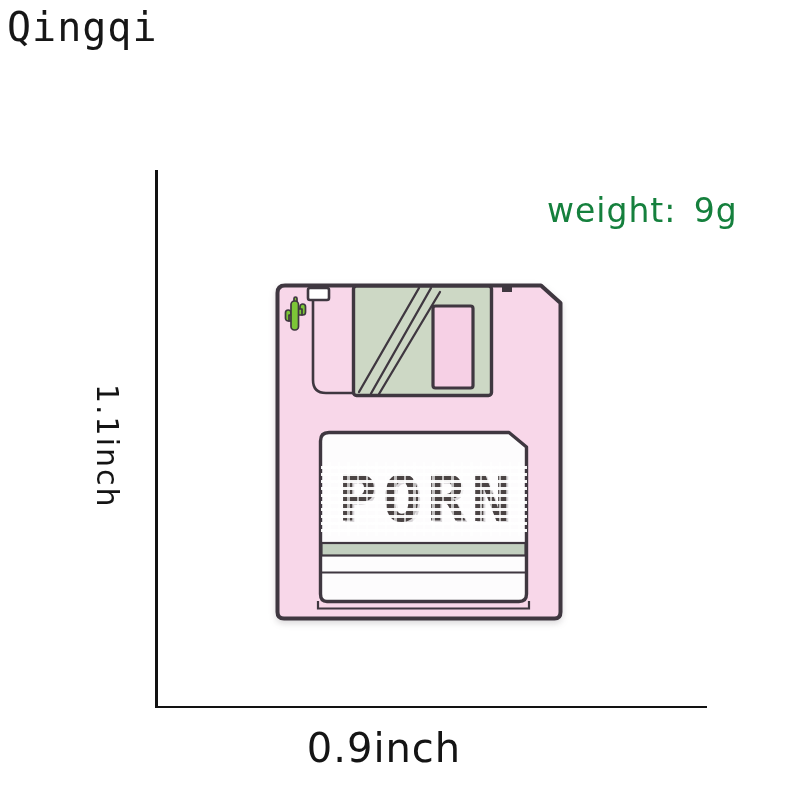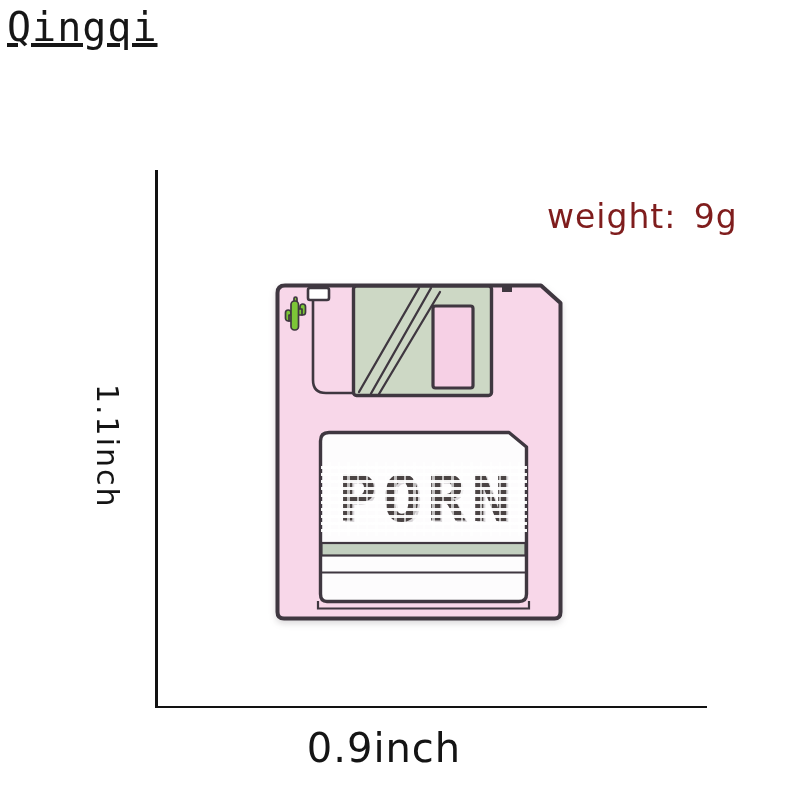--- a/index.html
+++ b/index.html
@@ -6,25 +6,24 @@
   body{
     width:800px;height:800px;position:relative;overflow:hidden;
     background:#ffffff;
     font-family:"DejaVu Sans", "Liberation Sans", sans-serif;
   }
   .brand{
     position:absolute;left:7px;top:4px;
     font-family:"DejaVu Sans Mono","Liberation Mono",monospace;
     font-size:40px;font-weight:500;color:#161616;letter-spacing:1px;
     white-space:pre;
-    text-decoration:underline;
   }
   .weight{
-    position:absolute;left:547px;top:197px;
-    font-size:33px;color:#7f1d1d;letter-spacing:1px;word-spacing:6px;
+    position:absolute;left:547px;top:191px;
+    font-size:33px;color:#15803d;letter-spacing:1px;word-spacing:6px;
   }
   .dim-line{position:absolute;background:#121212;}
   .dim-line.vertical{left:155px;top:170px;width:2.5px;height:537px;}
   .dim-line.horizontal{left:155px;top:705.5px;width:552px;height:2.5px;}
   .dim-label-height{
     position:absolute;left:90px;top:384px;
     writing-mode:vertical-rl;
     font-size:30px;color:#141414;letter-spacing:2px;
   }
   .dim-label-width{

